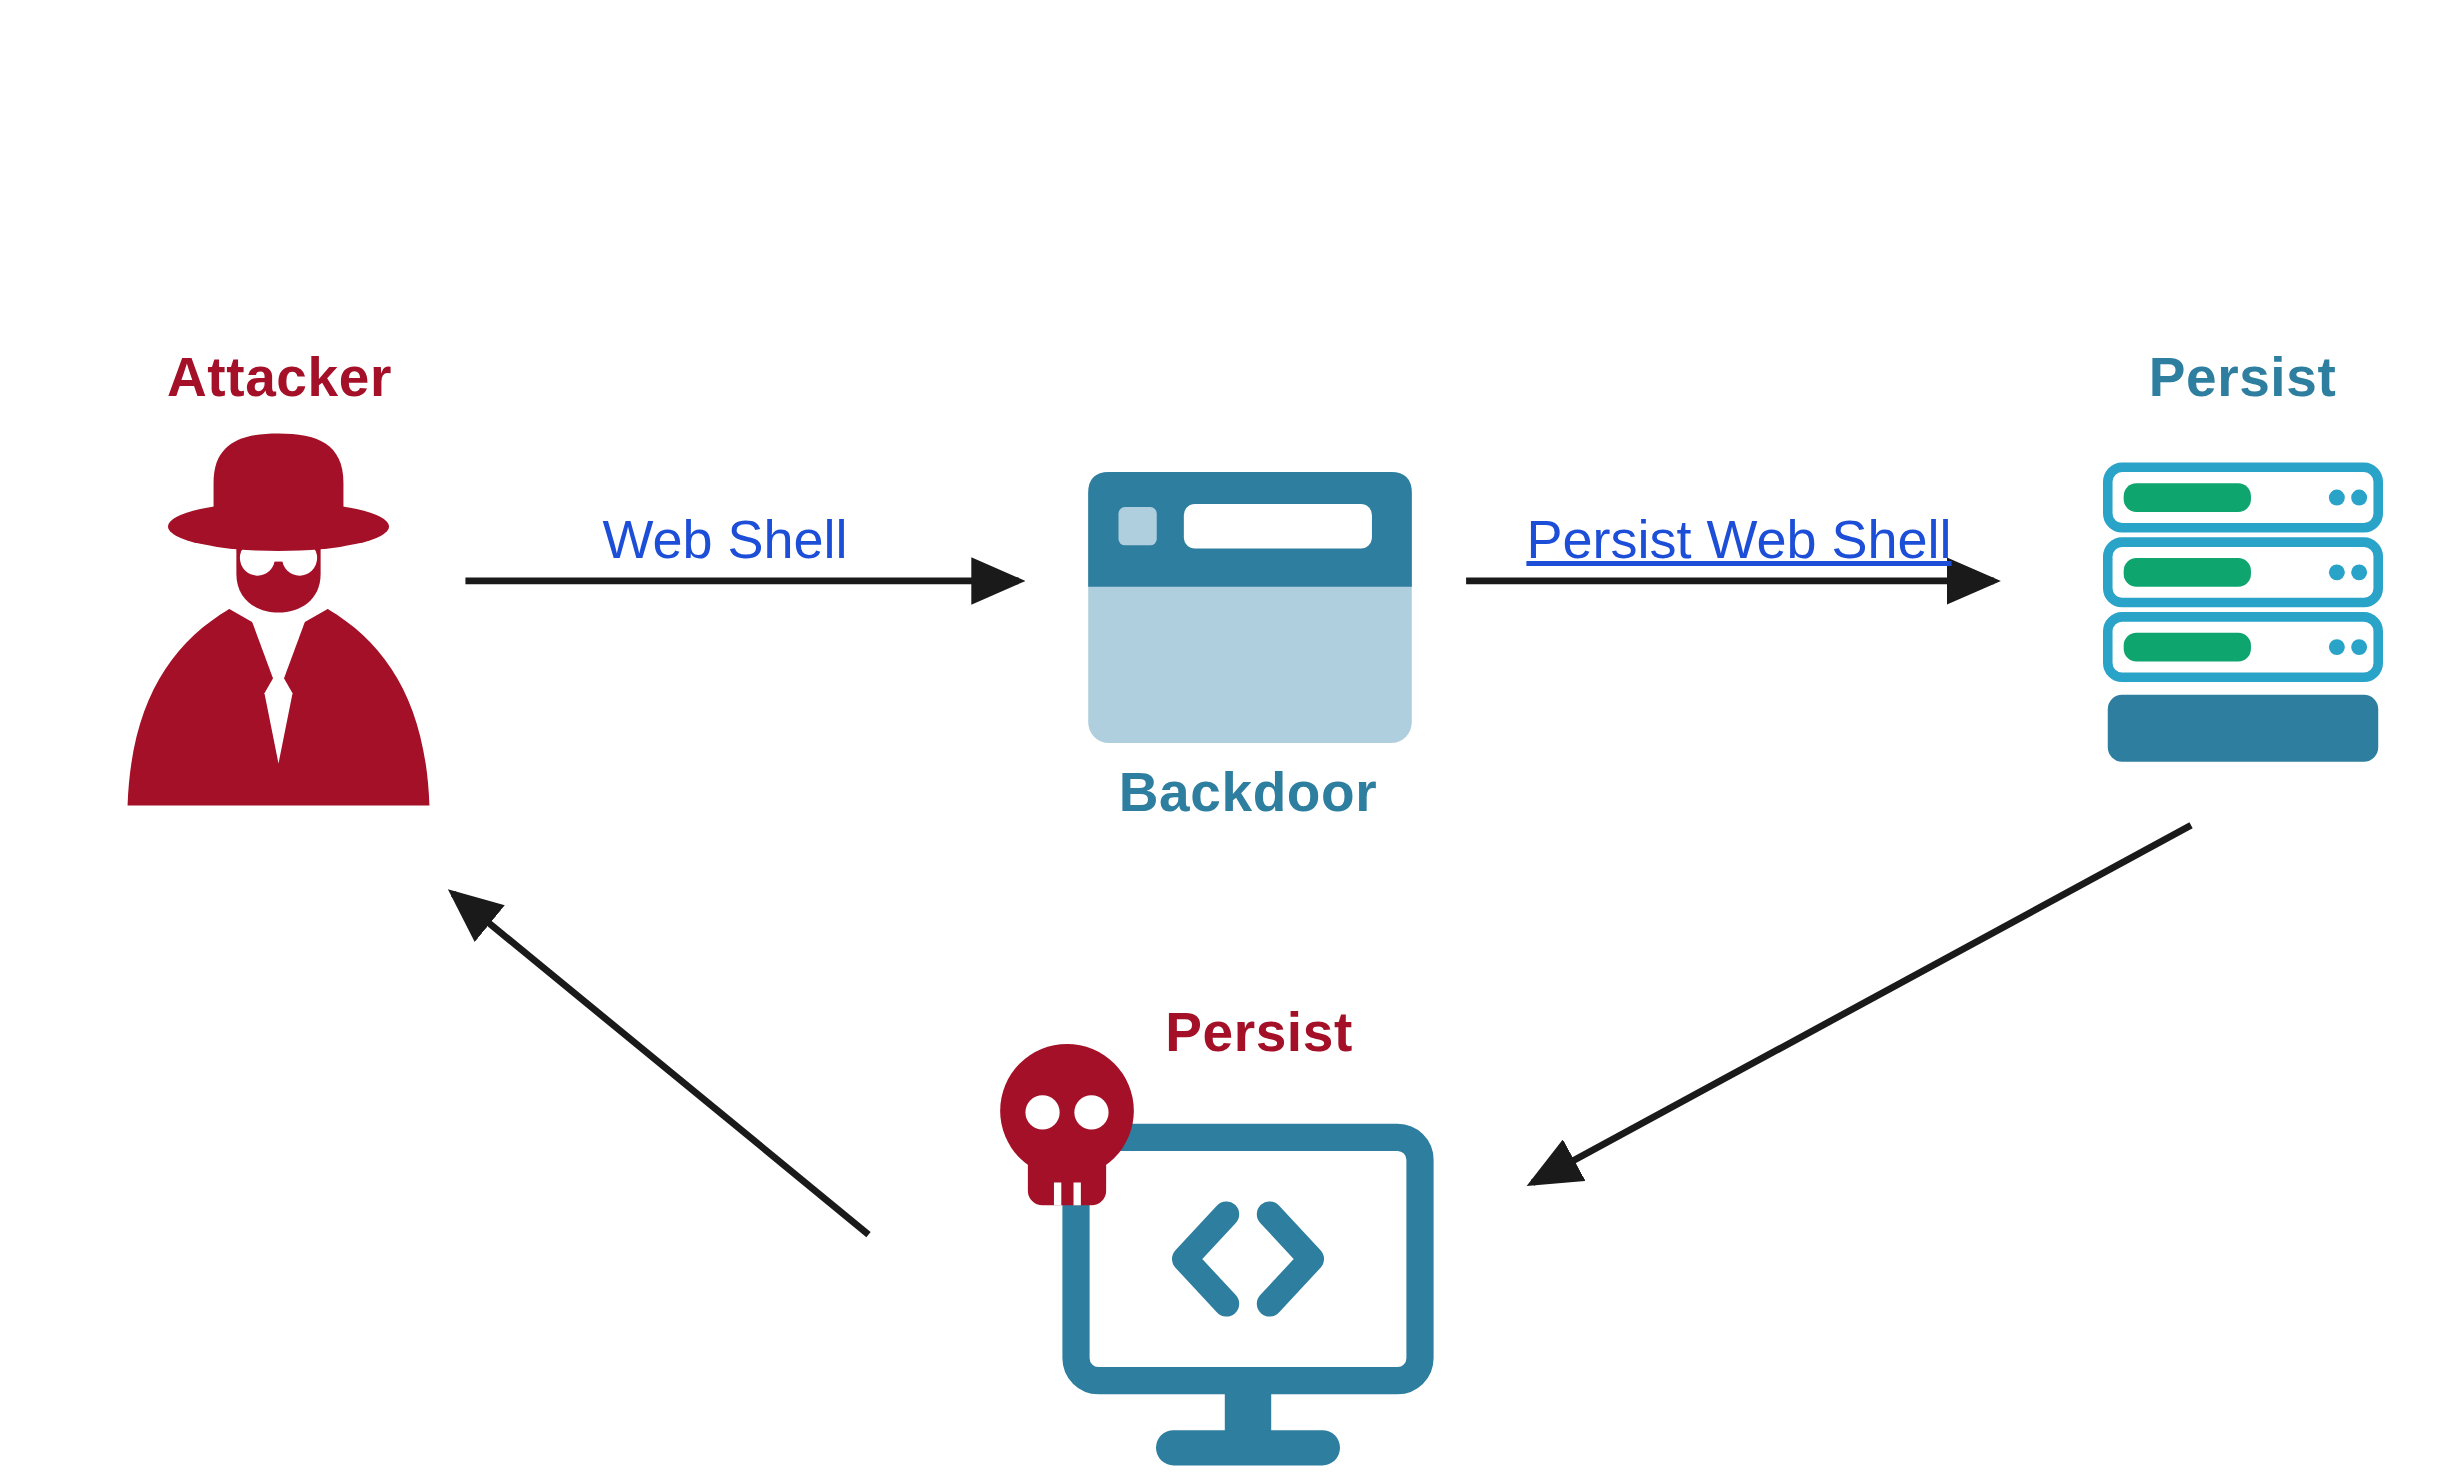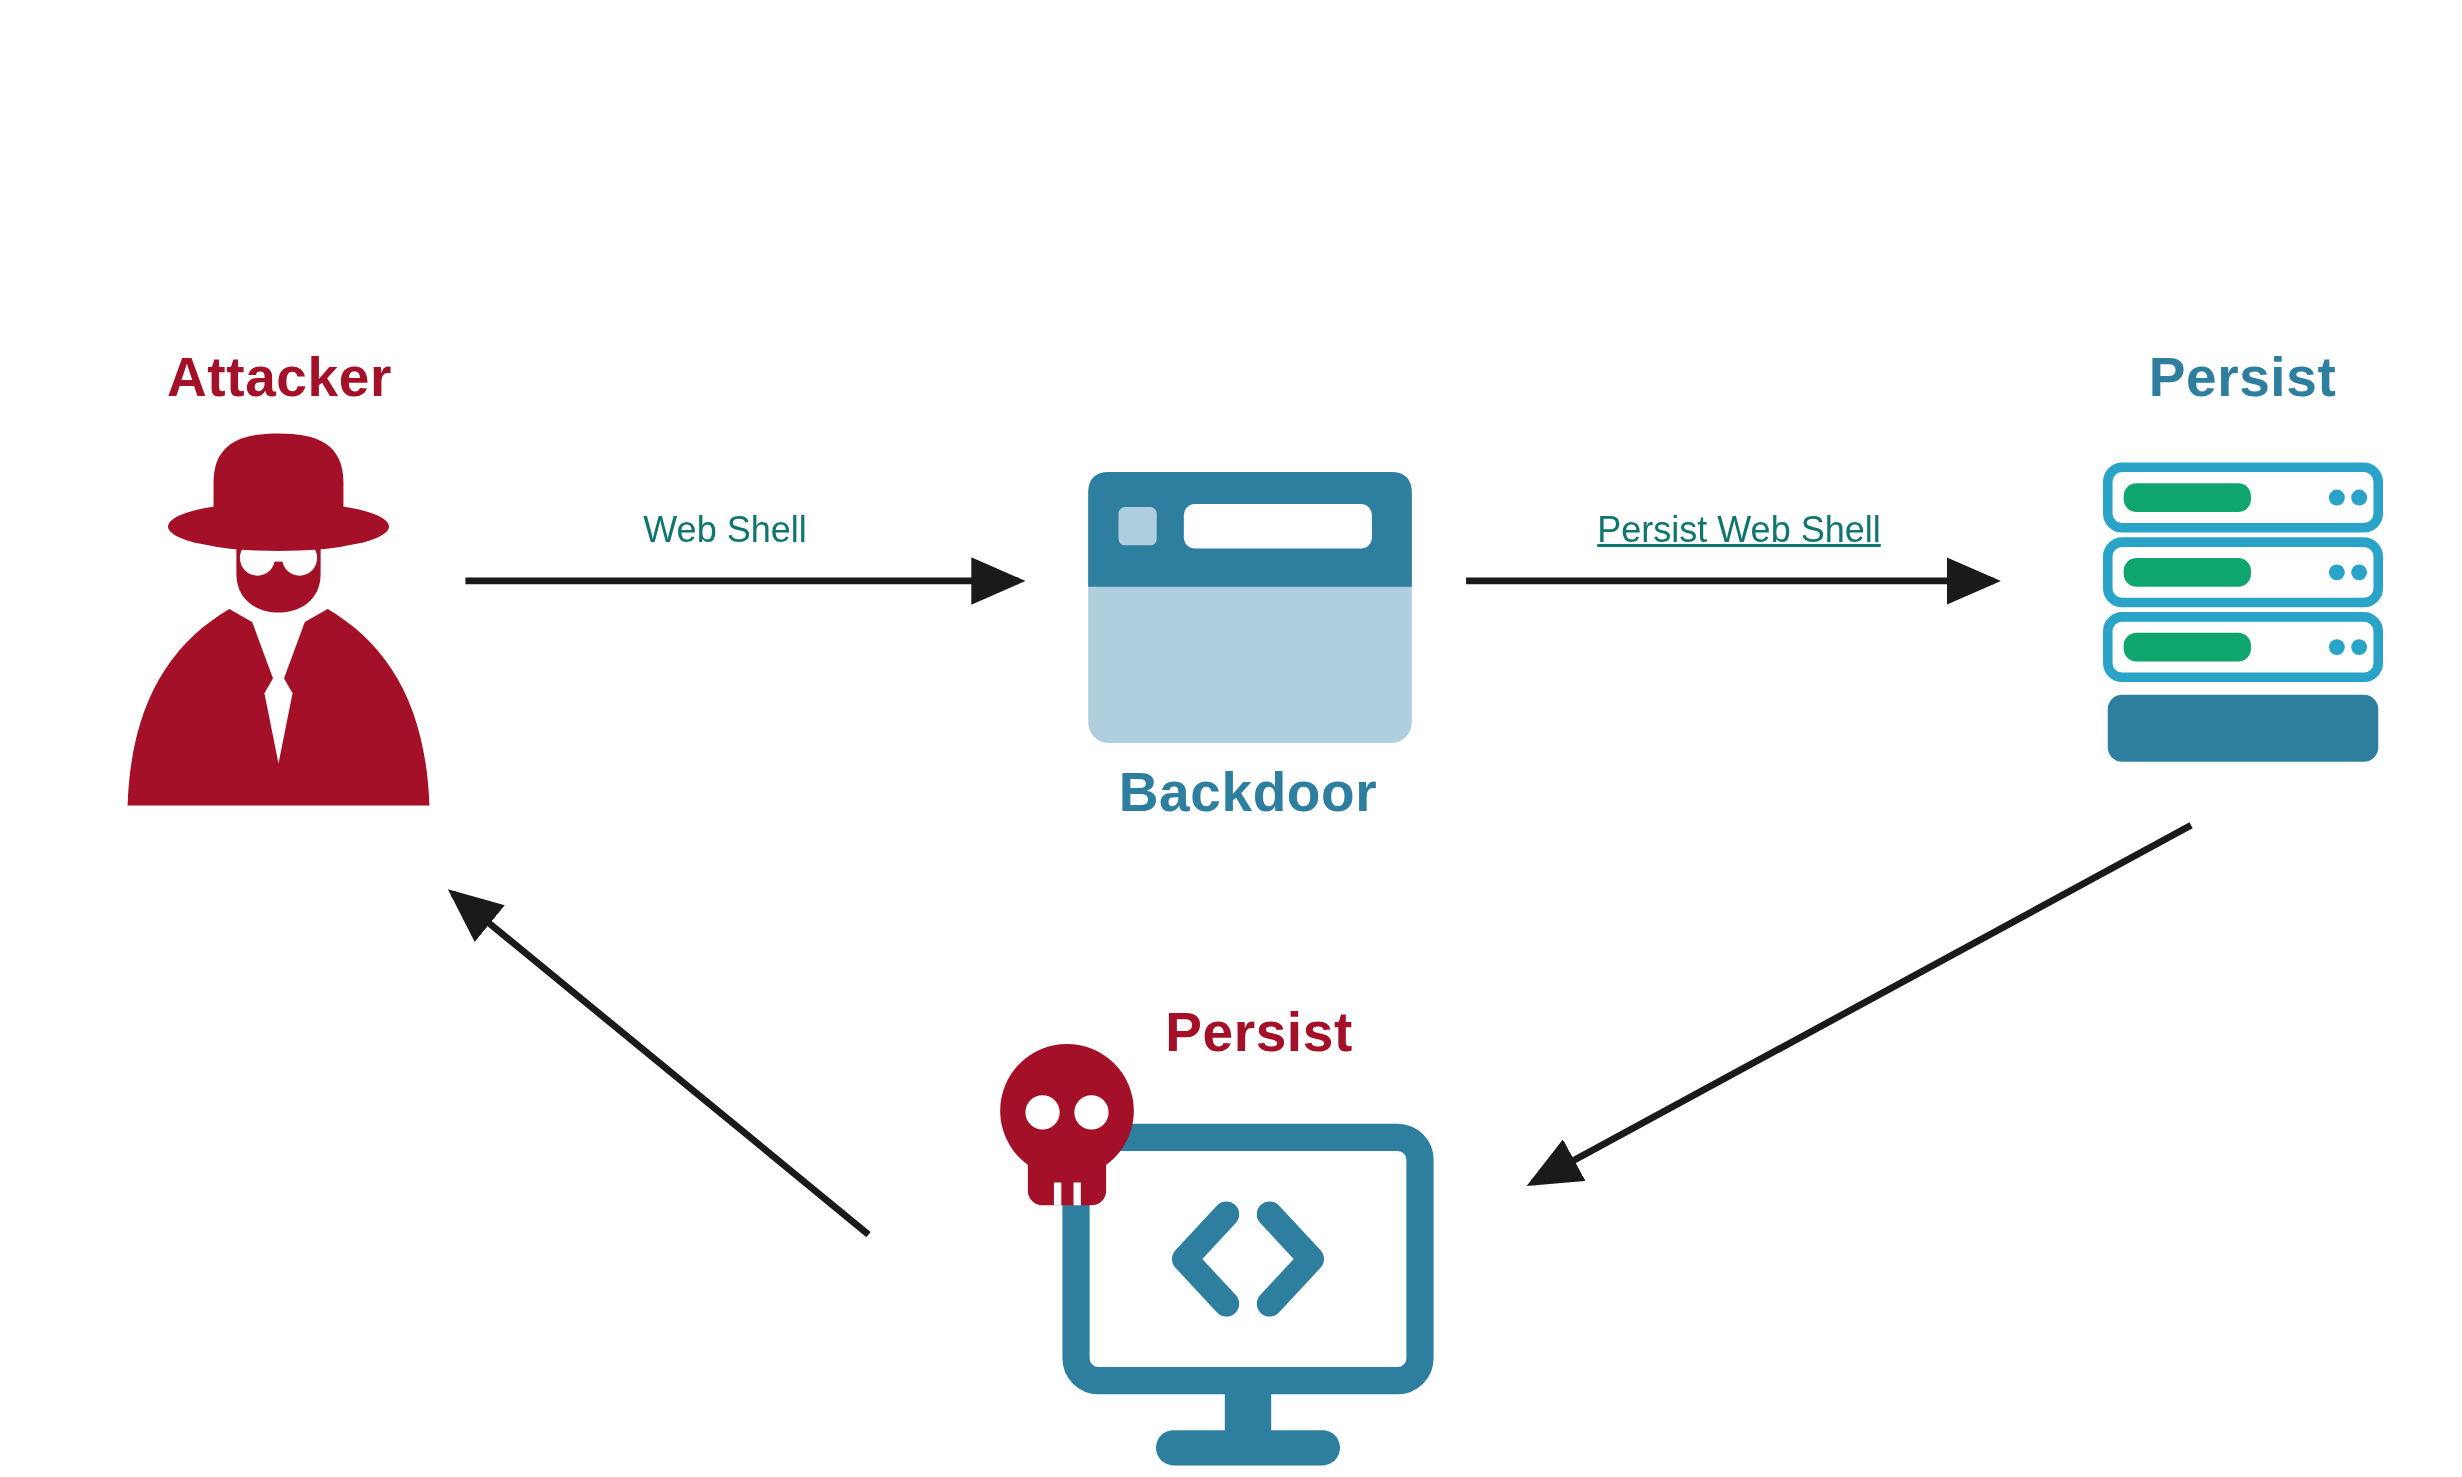--- a/index.html
+++ b/index.html
@@ -17,23 +17,23 @@
     font-size: 55px;
     font-weight: 600;
     line-height: 1;
     letter-spacing: 0.6px;
   }
   .node-label.red  { color: #A31027; }
   .node-label.teal { color: #2E7E9F; }
   .edge-label {
     position: absolute;
     text-align: center;
-    font-size: 36px;
+    font-size: 54px;
     font-weight: 500;
-    color: #0f766e;
+    color: #1d4ed8;
     line-height: 1;
   }
   .icon-box { position: absolute; }
   .icon-box svg { width: 100%; height: 100%; display: block; }
   #edges-layer {
     position: absolute;
     left: 0; top: 0;
     width: 2462px; height: 1477px;
     pointer-events: none;
   }

